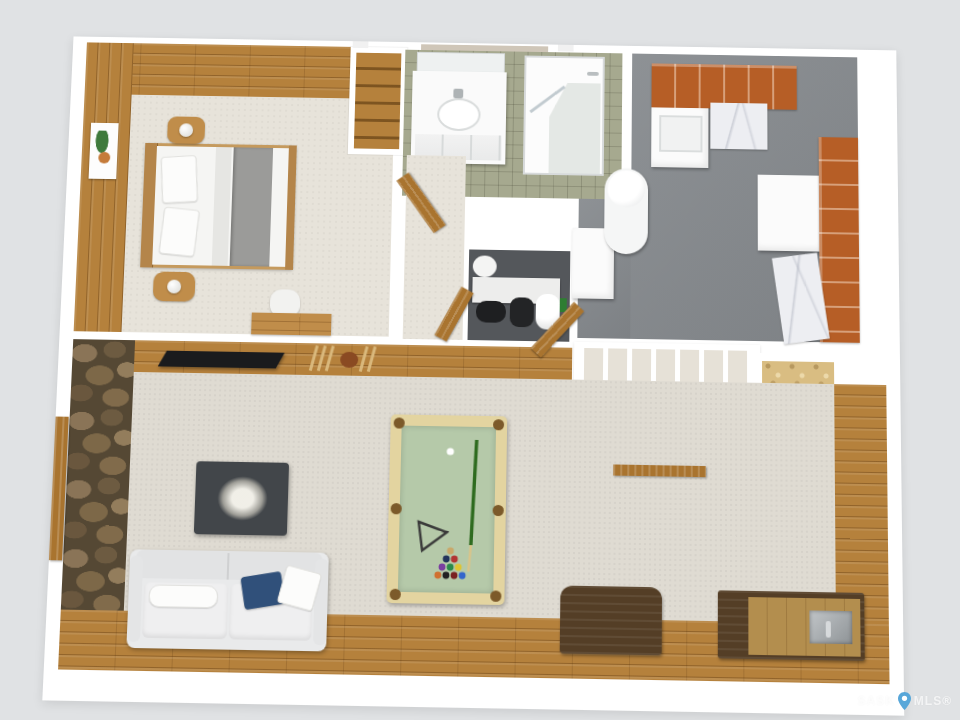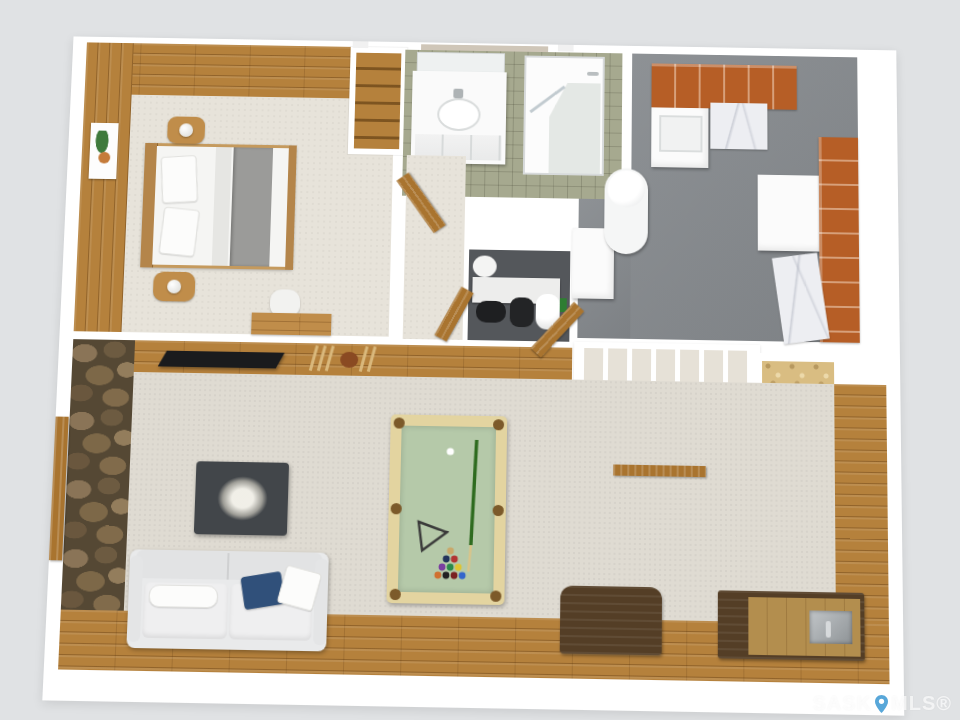--- a/index.html
+++ b/index.html
@@ -89,21 +89,21 @@
     box-shadow:1px 1px 2px rgba(0,0,0,.35);}
   .walnut{background:var(--walnut,#543e26);
     background-image:repeating-linear-gradient(180deg,rgba(255,255,255,.07) 0 2px,transparent 2px 8px);
     box-shadow:1px 2px 3px rgba(0,0,0,.35);}
   
   .lamp{width:14px;height:14px;border-radius:50%;background:radial-gradient(circle at 35% 35%,#ffffff,#d8d8d4);box-shadow:0 1px 2px rgba(0,0,0,.3);}
   .pillow{background:#fcfcfb;border:1px solid #e2e2df;border-radius:4px;box-shadow:0 1px 1px rgba(0,0,0,.12);}
   .pocket{width:11px;height:11px;border-radius:50%;background:var(--pocket,#7c5a2a);}
   .watermark{
     right:8px;top:692px;display:flex;align-items:center;gap:3px;
-    color:rgba(255,255,255,.68);font-weight:bold;font-size:20px;letter-spacing:1px;
+    color:rgba(255,255,255,.68);font-weight:bold;font-size:12px;letter-spacing:1px;
     text-shadow:0 0 2px rgba(0,0,0,.05);
   }
 </style>
 </head>
 <body style="background: rgb(224, 226, 228);">
 
 <div class="abs plan">
 
   <div class="abs carpet" style="left:14px;top:6px;width:316px;height:298px;">
     <div class="abs wood-h" style="left:0;top:0;width:316px;height:54px;"></div>

